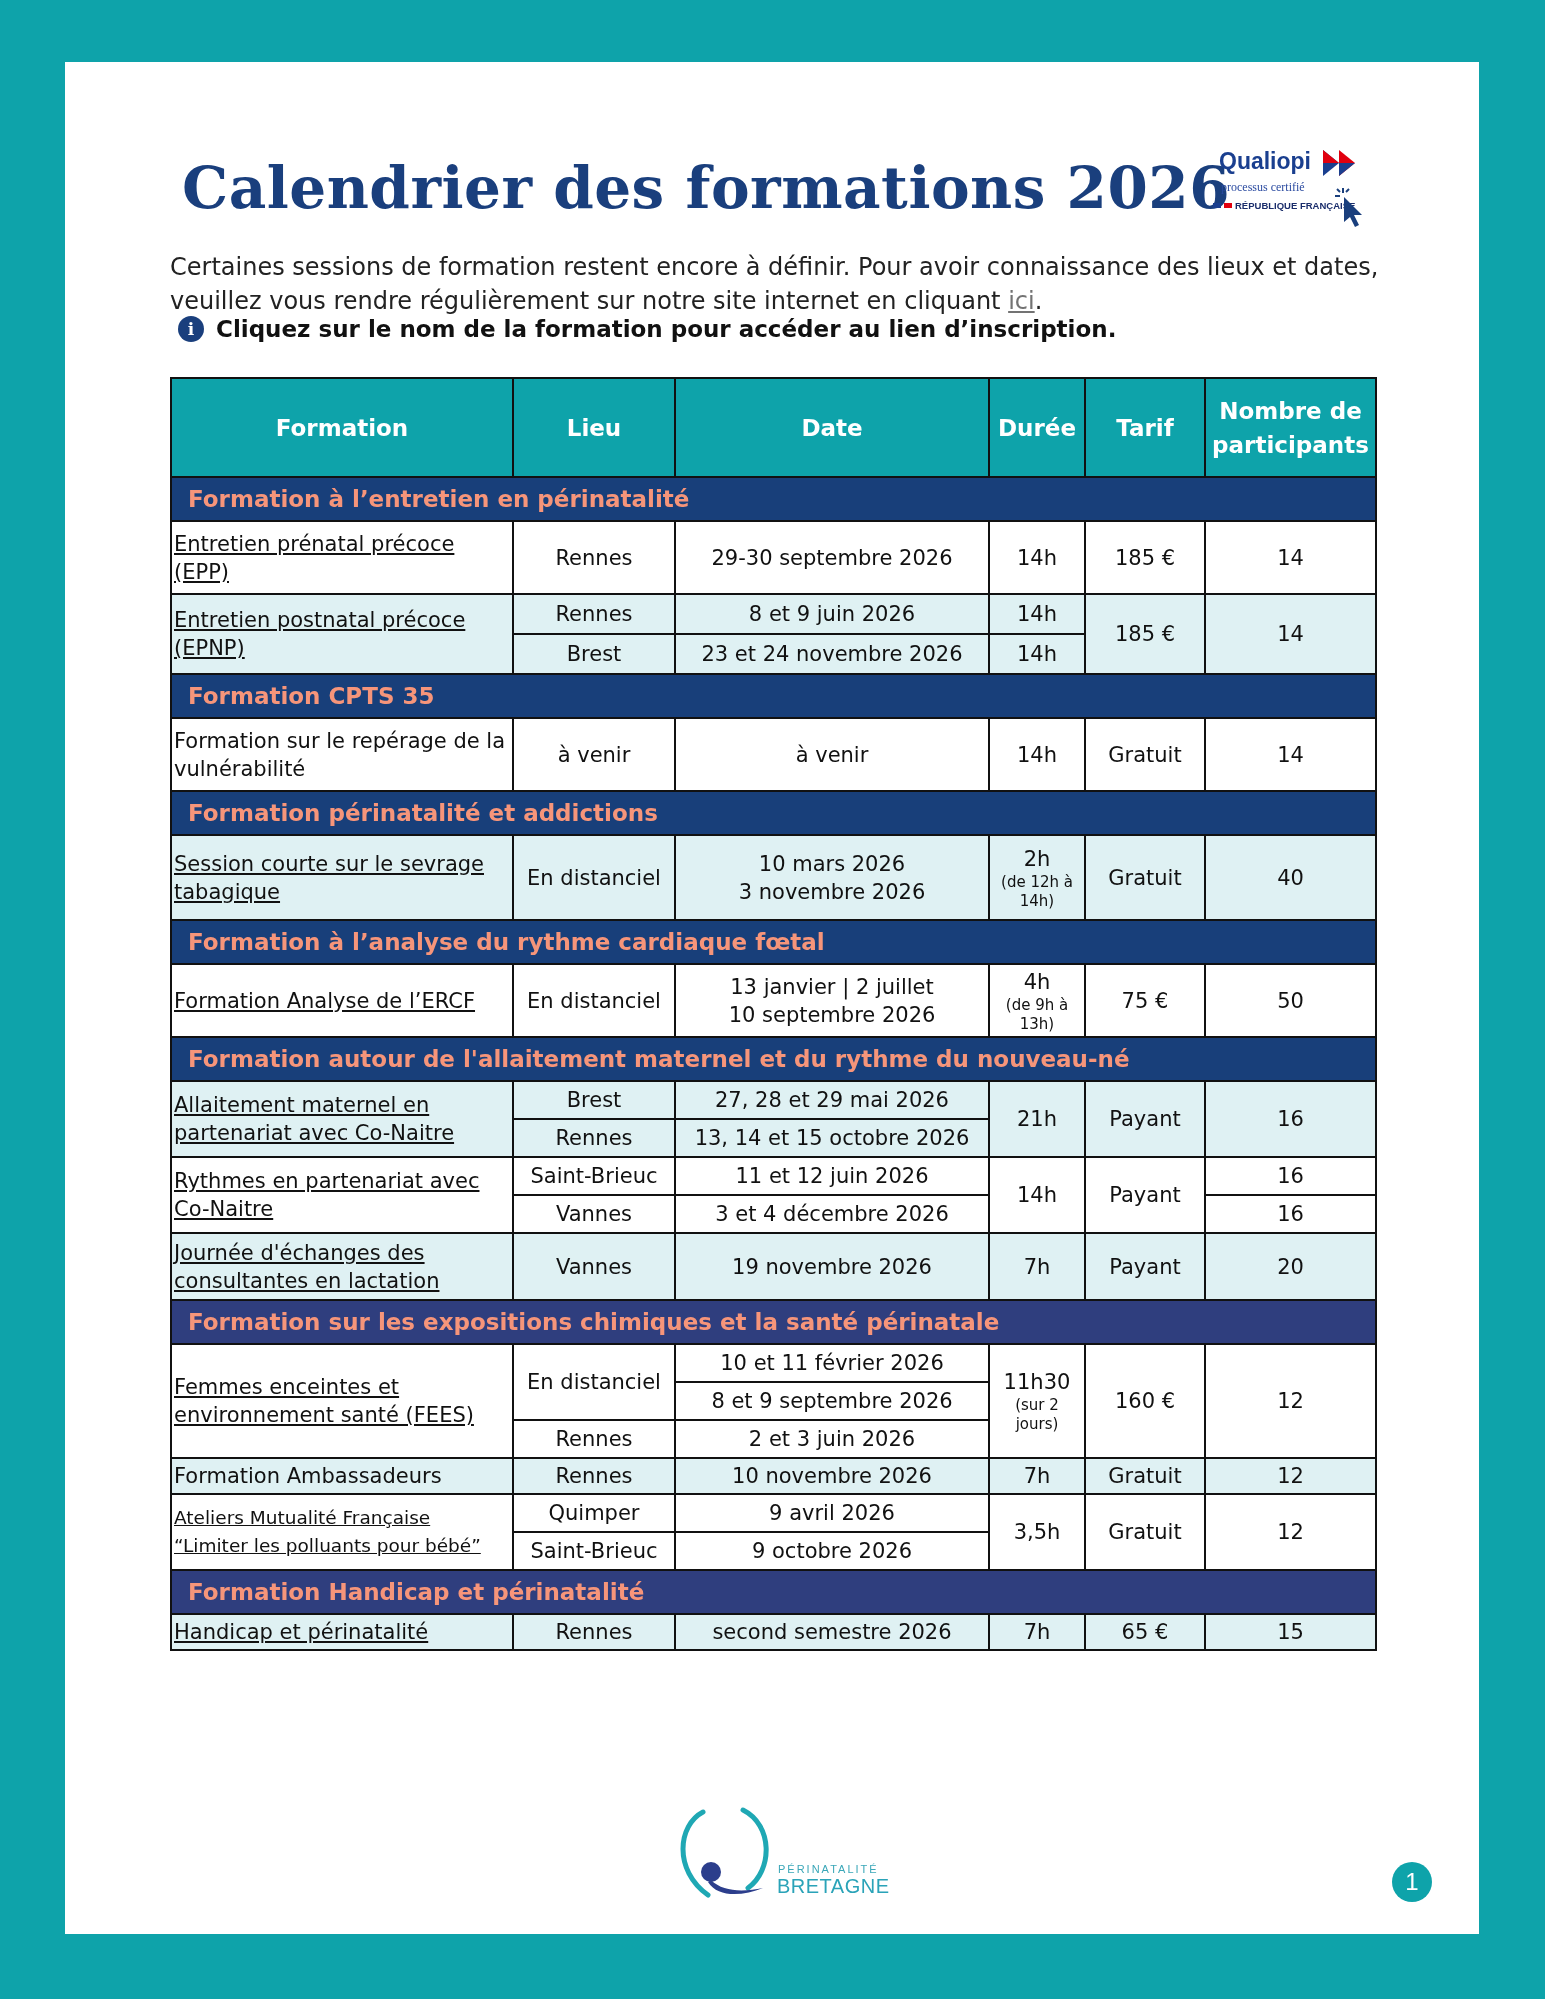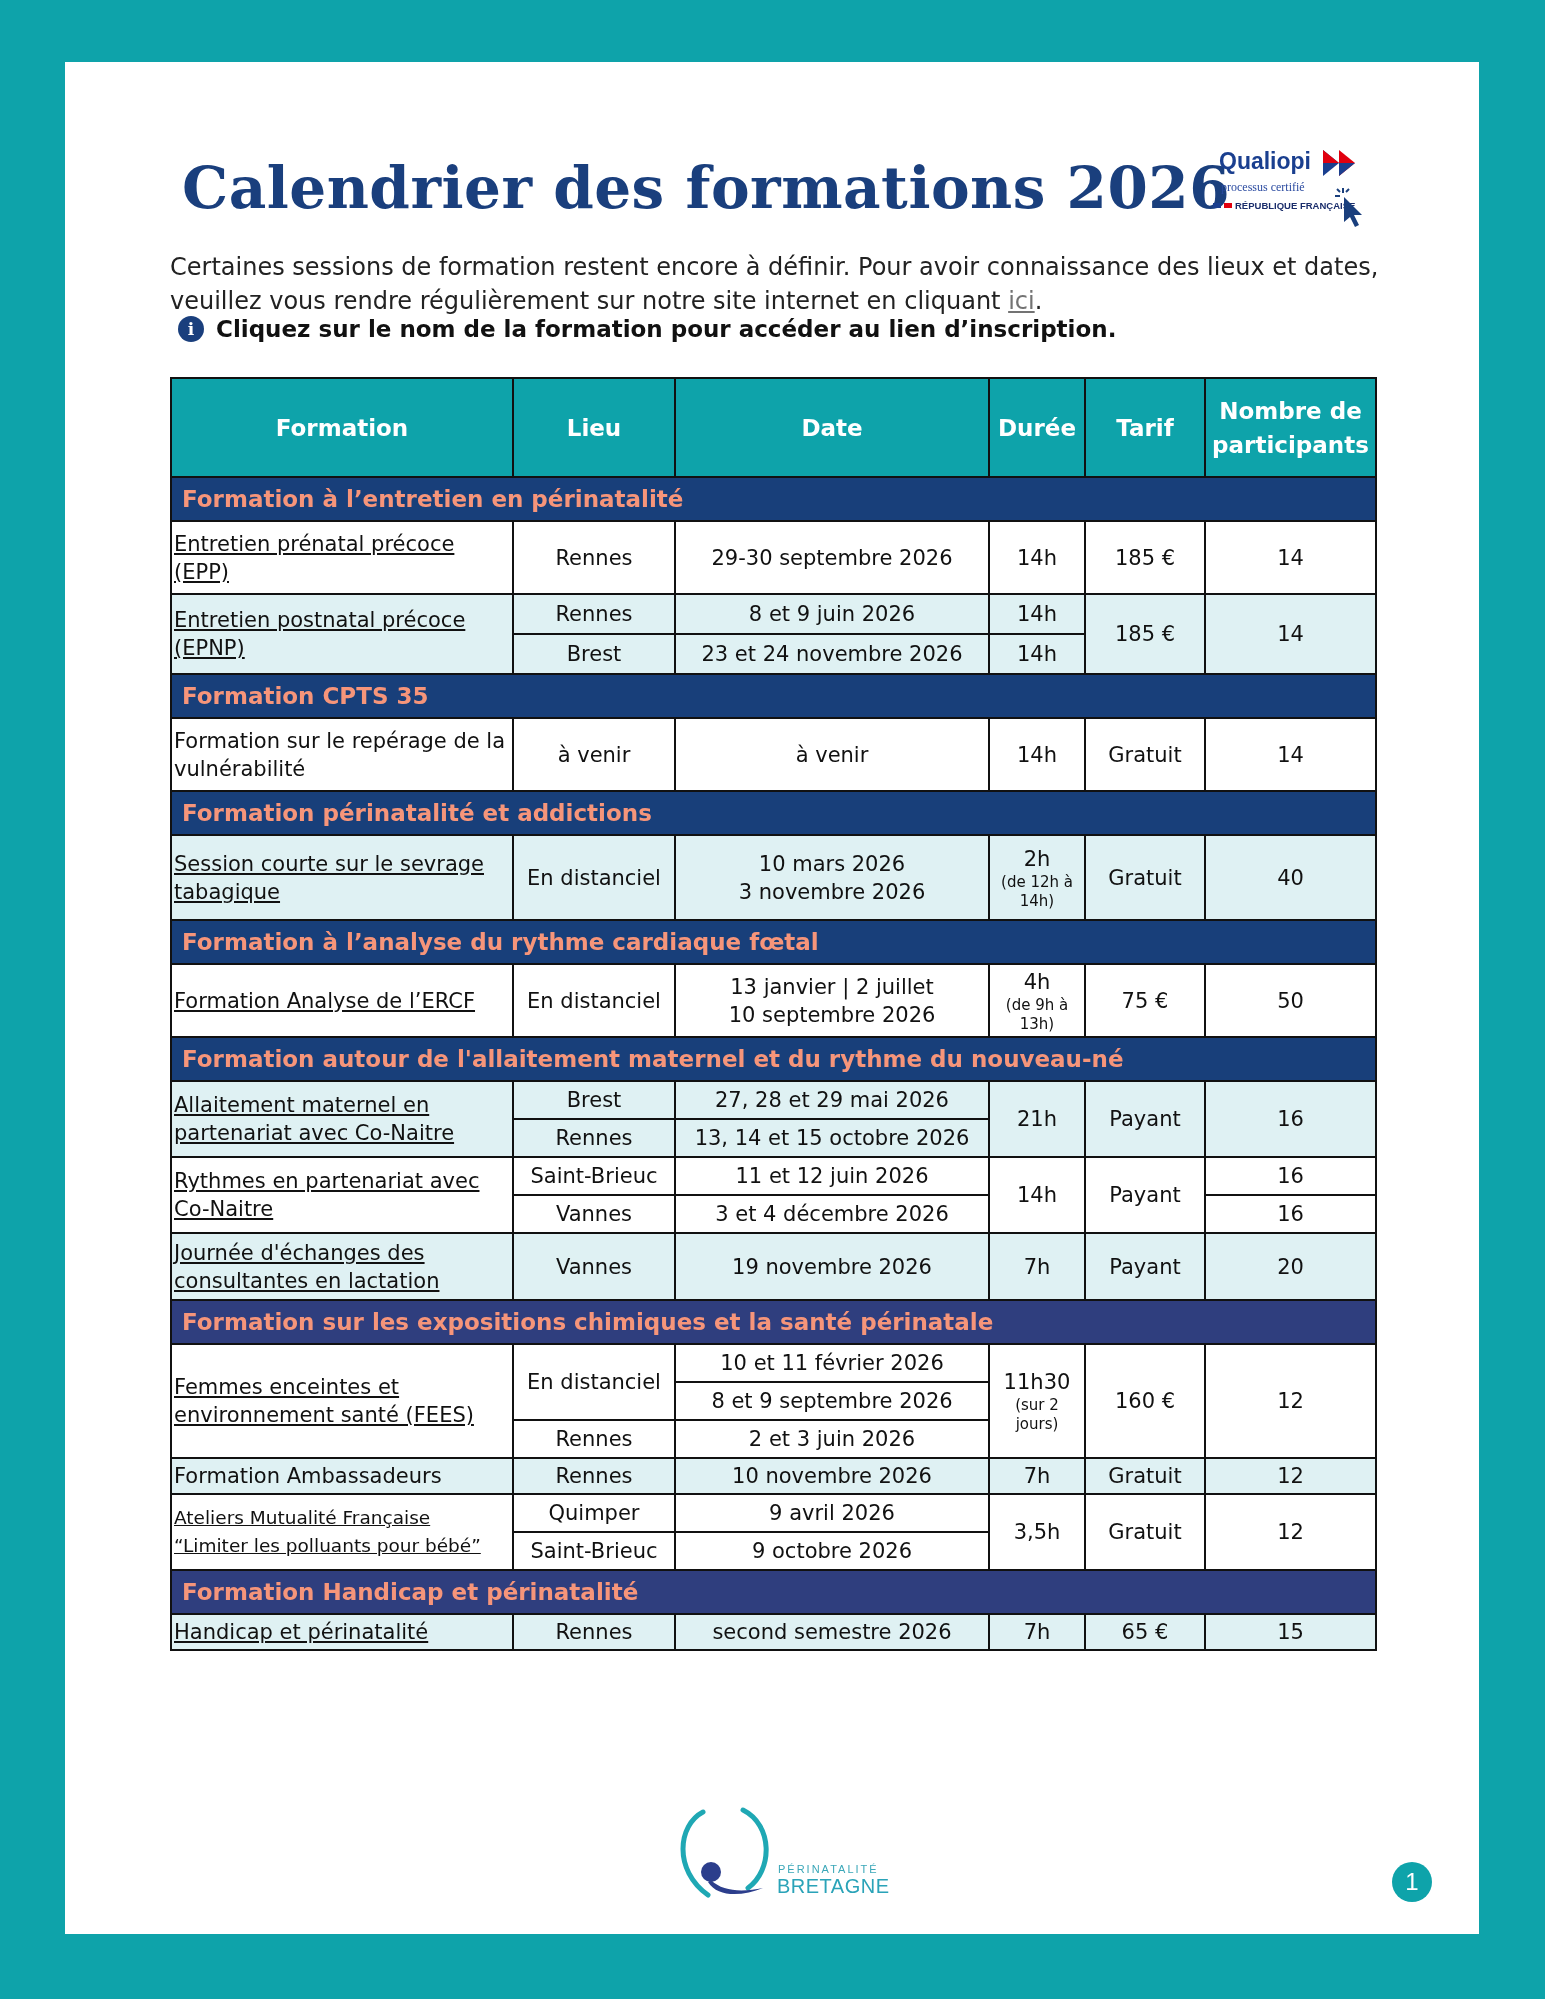--- a/index.html
+++ b/index.html
@@ -86,21 +86,21 @@
     line-height: 28px;
   }
   table.cal th {
     background: #0ea3aa; color: #fff;
     font-weight: bold; font-size: 23px;
     height: 97px; line-height: 34px;
   }
   tr.section td {
     background: #183f7a; color: #f6957a;
     text-align: left; font-weight: bold; font-size: 23px;
-    height: 42px; padding-left: 10px;
+    height: 42px; padding-left: 16px;
   }
   tr.section.alt td { background: #2f3e7e; margin-left: 28px; }
   tr.light td { background: #dff1f3; }
   tr.white td { background: #ffffff; }
   td.fname { text-align: left !important; padding-left: 2px !important; }
   td.fname a { color: #111; text-decoration: underline; }
   td.fname.small { font-size: 18.5px; margin-top: 28px; }
   .tiny { font-size: 15px; line-height: 19px; display: block; }
   .h36 { height: 36px; }
   .h38 { height: 38px; }

